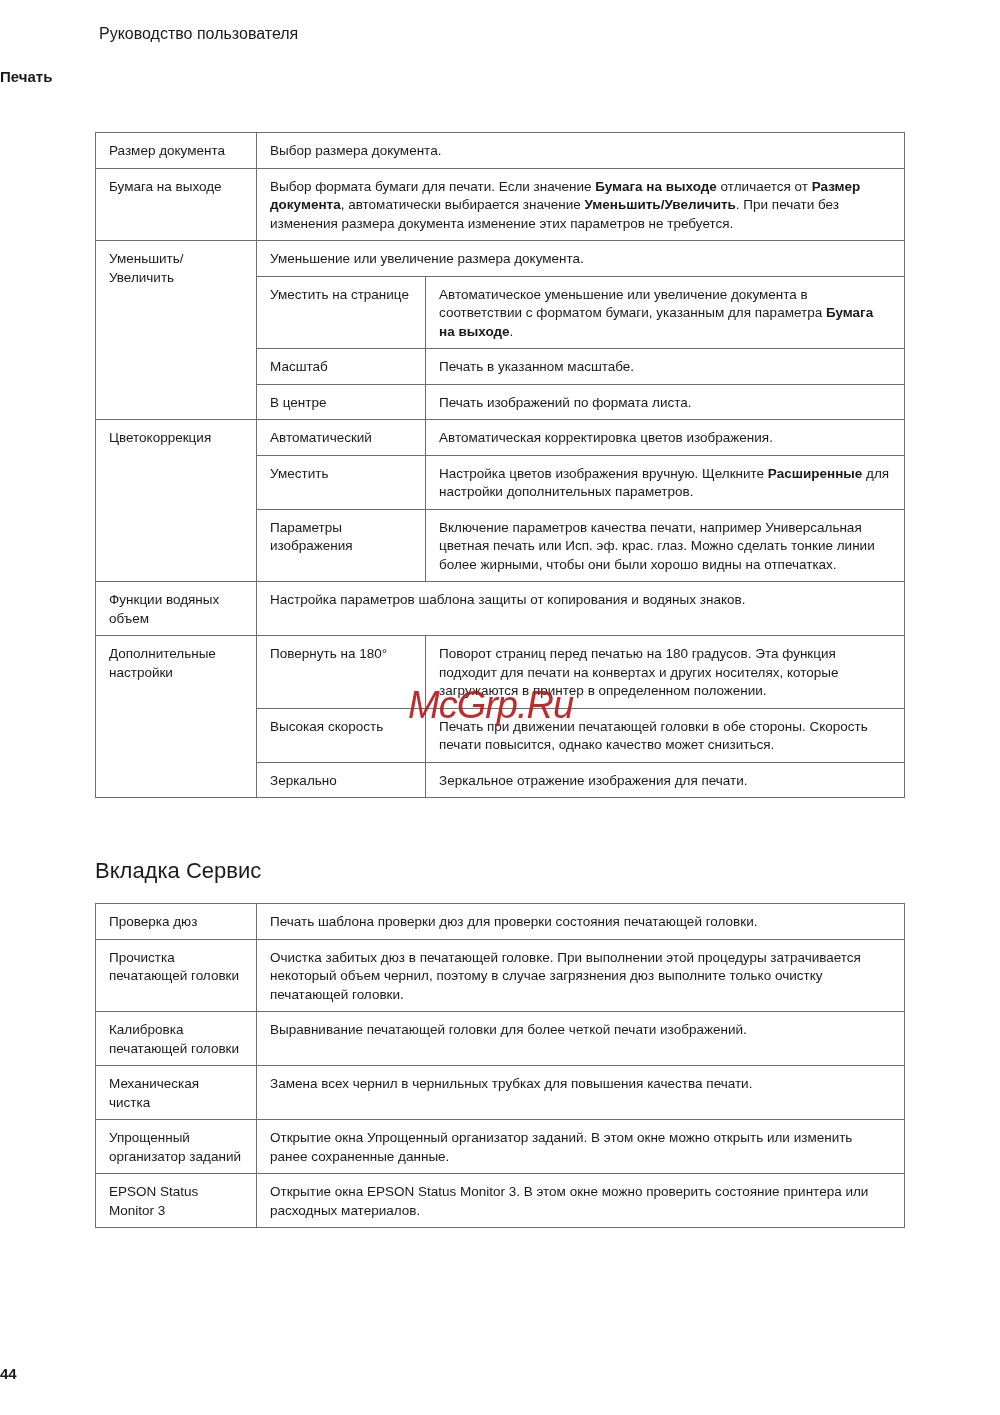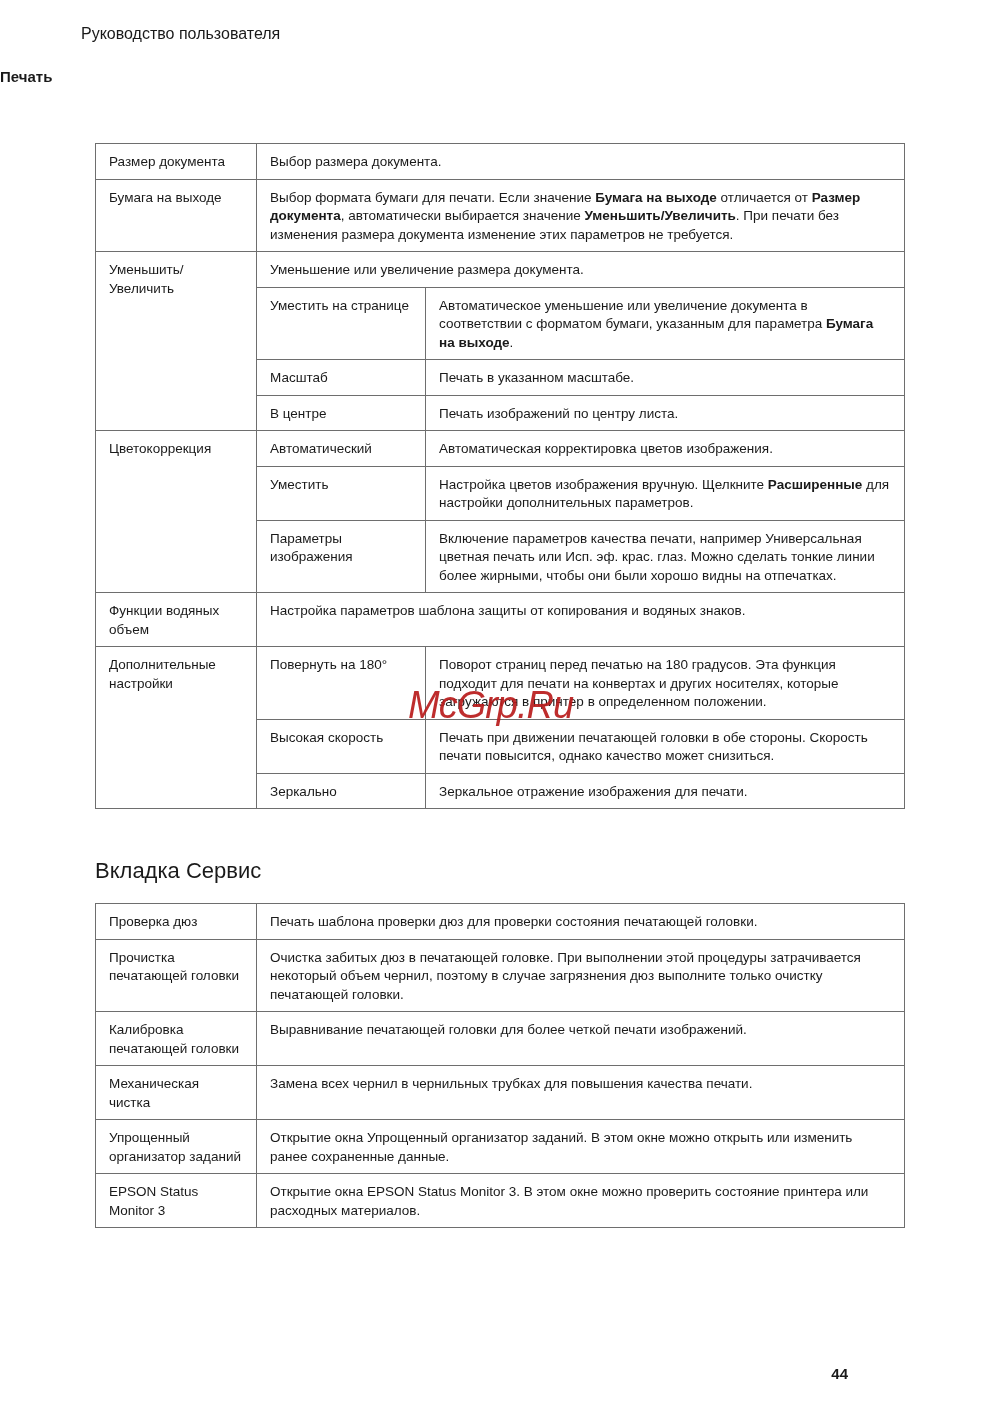--- a/index.html
+++ b/index.html
@@ -1,27 +1,27 @@
 <!DOCTYPE html>
 <html><head>
 <meta charset="utf-8">
 <style>
   html, body { margin: 0; padding: 0; background: #ffffff; }
   body { width: 1000px; height: 1415px; position: relative; font-family: "Liberation Sans", sans-serif; color: #1a1a1a; overflow: hidden; }
-  .running-head { position: absolute; left: 81px; top: 25px; font-size: 16px; }
+  .running-head { position: absolute; left: 99px; top: 25px; font-size: 16px; }
   .section-head { position: absolute; left: 0; width: 1000px; top: 68px; font-size: 15px; font-weight: bold; }
   table { border-collapse: collapse; position: absolute; left: 95px; width: 810px; font-size: 13.5px; line-height: 18.5px; }
   td { border: 1.5px solid #6e6e6e; vertical-align: top; padding: 9px 13px 7px 13px; }
   .c1 { width: 134px; }
   .c2 { width: 142px; }
   b { font-weight: bold; }
-  #t1 { top: 143px; }
+  #t1 { top: 132px; }
   #t2 { top: 903px; padding-left: 26px; }
   .h2 { position: absolute; left: 95px; top: 858px; font-size: 22px; font-weight: normal; }
-  .page-num { position: absolute; left: 0; width: 848px; top: 1365px; text-align: right; font-size: 15px; font-weight: bold; }
+  .page-num { position: absolute; left: 0; width: 848px; top: 1365px; text-align: left; font-size: 15px; font-weight: bold; }
   .watermark { position: absolute; left: 408px; top: 684px; font-size: 38px; color: #b91c1c; font-style: italic; letter-spacing: -1px; opacity: 0.92; }
 </style>
 </head>
 <body>
 
 <div class="running-head">Руководство пользователя</div>
 <div class="section-head">Печать</div>
 
 <table id="t1">
   <tbody>
@@ -40,21 +40,21 @@
   <tr>
     <td class="c2">Уместить на странице</td>
     <td><span>Автоматическое уменьшение или увеличение документа в соответствии с форматом бумаги, указанным для параметра </span><b>Бумага на выходе</b><span>.</span></td>
   </tr>
   <tr>
     <td class="c2">Масштаб</td>
     <td>Печать в указанном масштабе.</td>
   </tr>
   <tr>
     <td class="c2">В центре</td>
-    <td>Печать изображений по центру листа.</td>
+    <td>Печать изображений по формата листа.</td>
   </tr>
   <tr>
     <td class="c1" rowspan="3">Цветокоррекция</td>
     <td class="c2">Автоматический</td>
     <td>Автоматическая корректировка цветов изображения.</td>
   </tr>
   <tr>
     <td class="c2">Уместить</td>
     <td><span>Настройка цветов изображения вручную. Щелкните </span><b>Расширенные</b><span> для настройки дополнительных параметров.</span></td>
   </tr>

